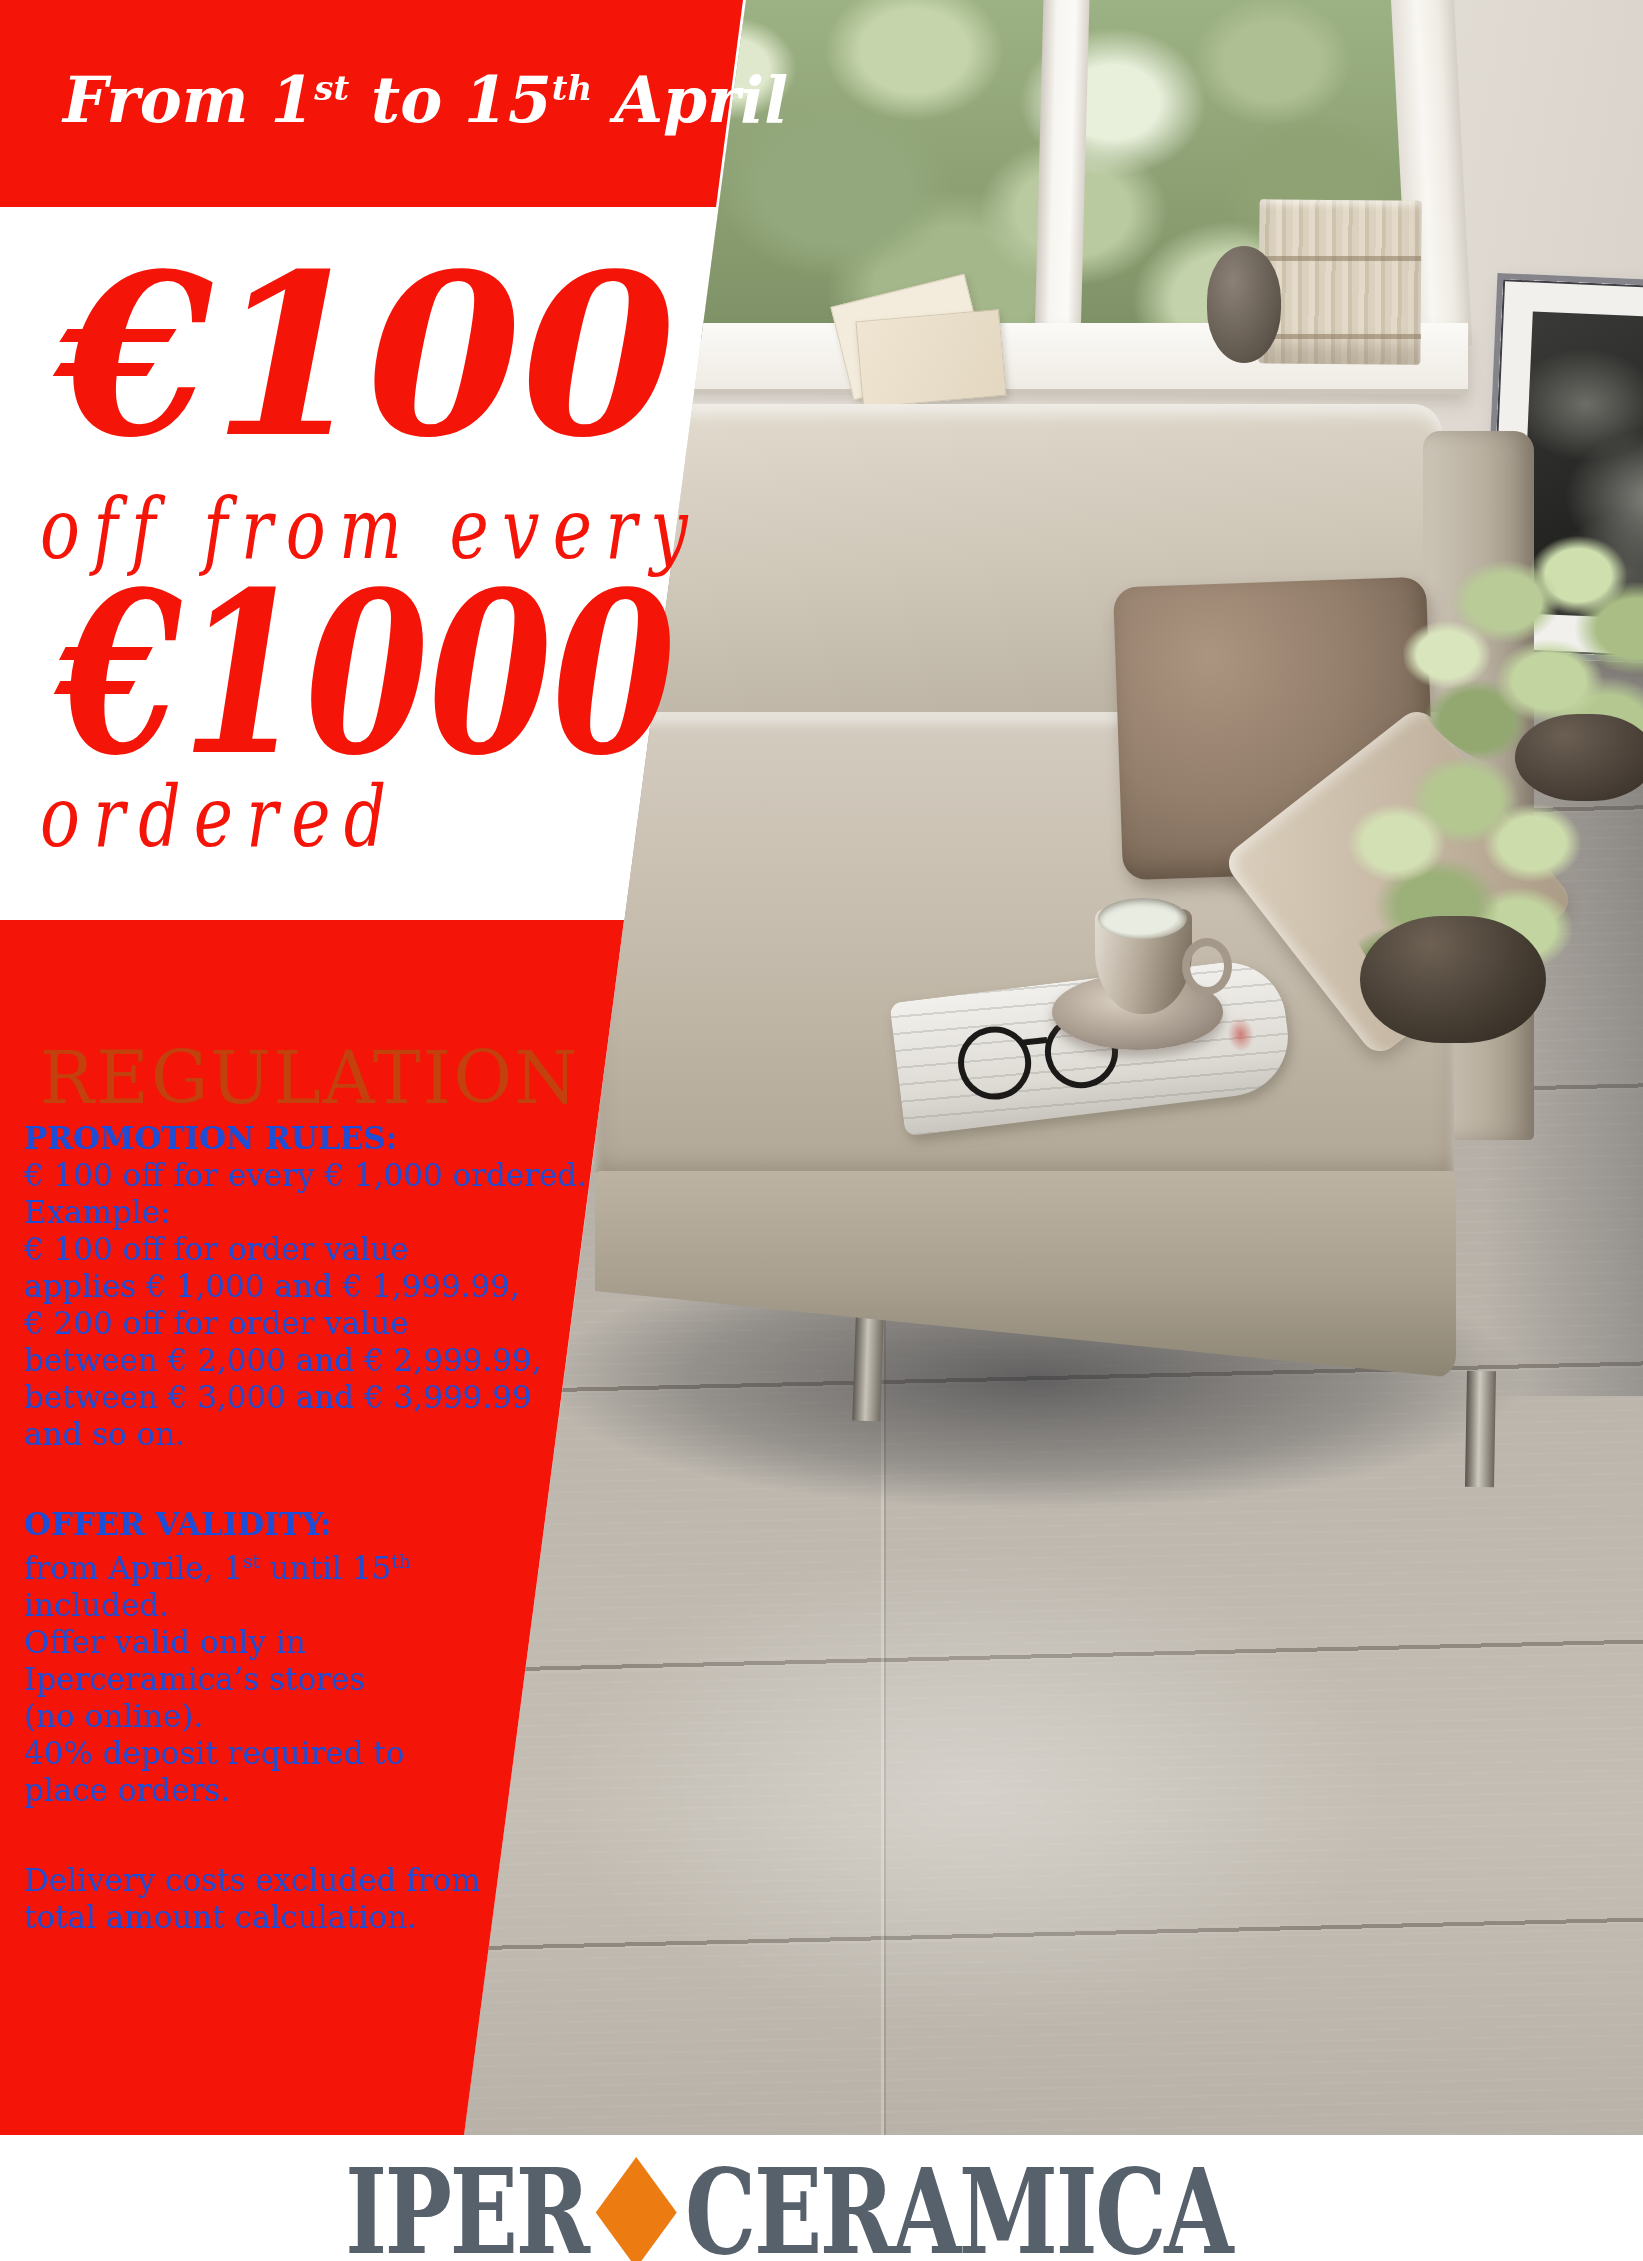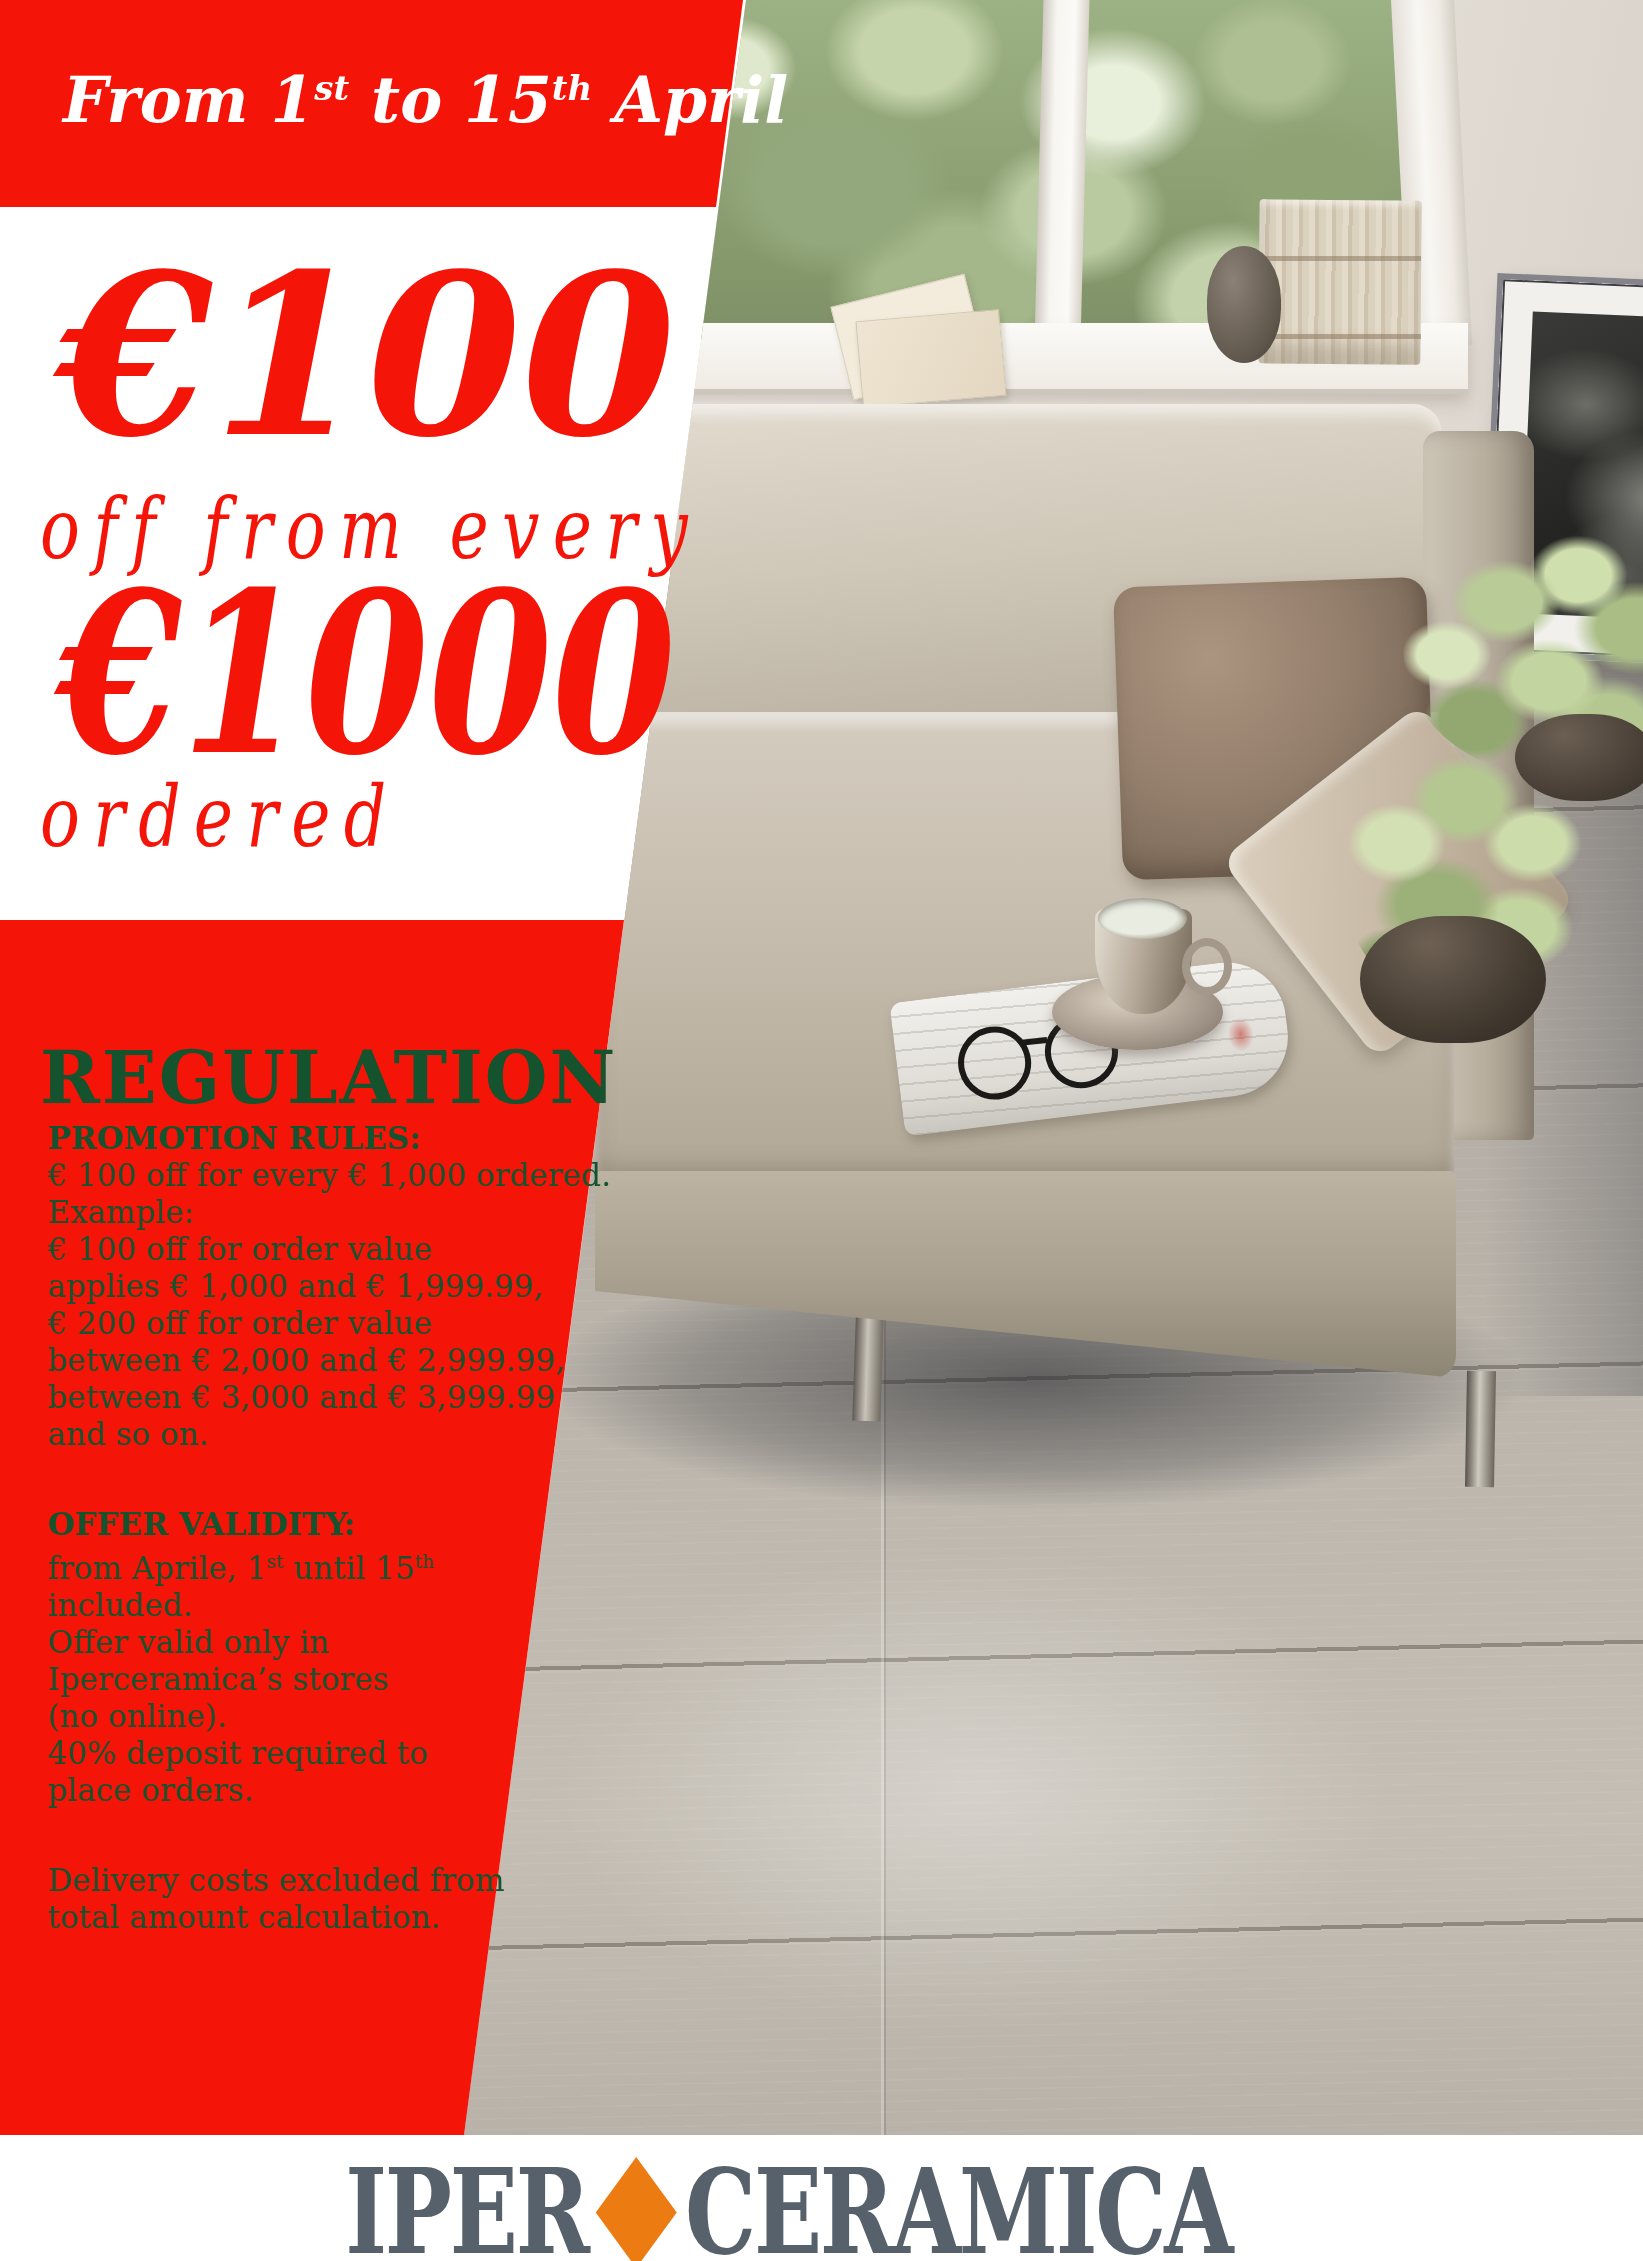--- a/index.html
+++ b/index.html
@@ -151,23 +151,23 @@
   .banner-text sup{font-size:34px;}
   .offer-big{position:absolute;left:58px;color:var(--red,#f41408);
     font-style:italic;font-weight:bold;font-size:222px;line-height:1;white-space:nowrap;}
   .offer-100{top:245px;}
   .offer-1000{top:563px;transform:scaleX(.80);transform-origin:left;}
   .offer-sub{position:absolute;left:40px;color:var(--red,#f41408);
     font-style:italic;font-size:85px;line-height:1;letter-spacing:17px;white-space:nowrap;
     transform:scaleX(.78);transform-origin:left;}
   .offer-sub1{top:486px;}
   .offer-sub2{top:774px;}
-  .reg-title{position:absolute;left:40px;top:1042px;color:#14532d;
-    font-weight:bold;font-size:72px;line-height:1;letter-spacing:2px;white-space:nowrap;}
-  .reg-body{position:absolute;left:48px;top:1120px;width:663px;color:#14532d;
+  .reg-title{position:absolute;left:40px;top:1042px;color:#c2410c;
+    font-weight:normal;font-size:72px;line-height:1;letter-spacing:2px;white-space:nowrap;}
+  .reg-body{position:absolute;left:24px;top:1120px;width:663px;color:#1d4ed8;
     font-size:31px;line-height:37px;}
   .reg-section{margin-bottom:53px;}
   .reg-heading{font-weight:bold;}
   .reg-line sup{font-size:18.6px;}
 
   
   .footer{position:absolute;left:0;top:2135px;width:1643px;height:127px;background:#ffffff;}
   .logo{position:absolute;left:0;top:2157px;width:1643px;display:flex;justify-content:center;align-items:center;}
   .logo-word{font-weight:bold;font-size:109px;line-height:1;color:var(--logo-gray,#57616b);
     letter-spacing:-2.7px;transform:scaleX(.82) scaleY(1.08);white-space:nowrap;}

